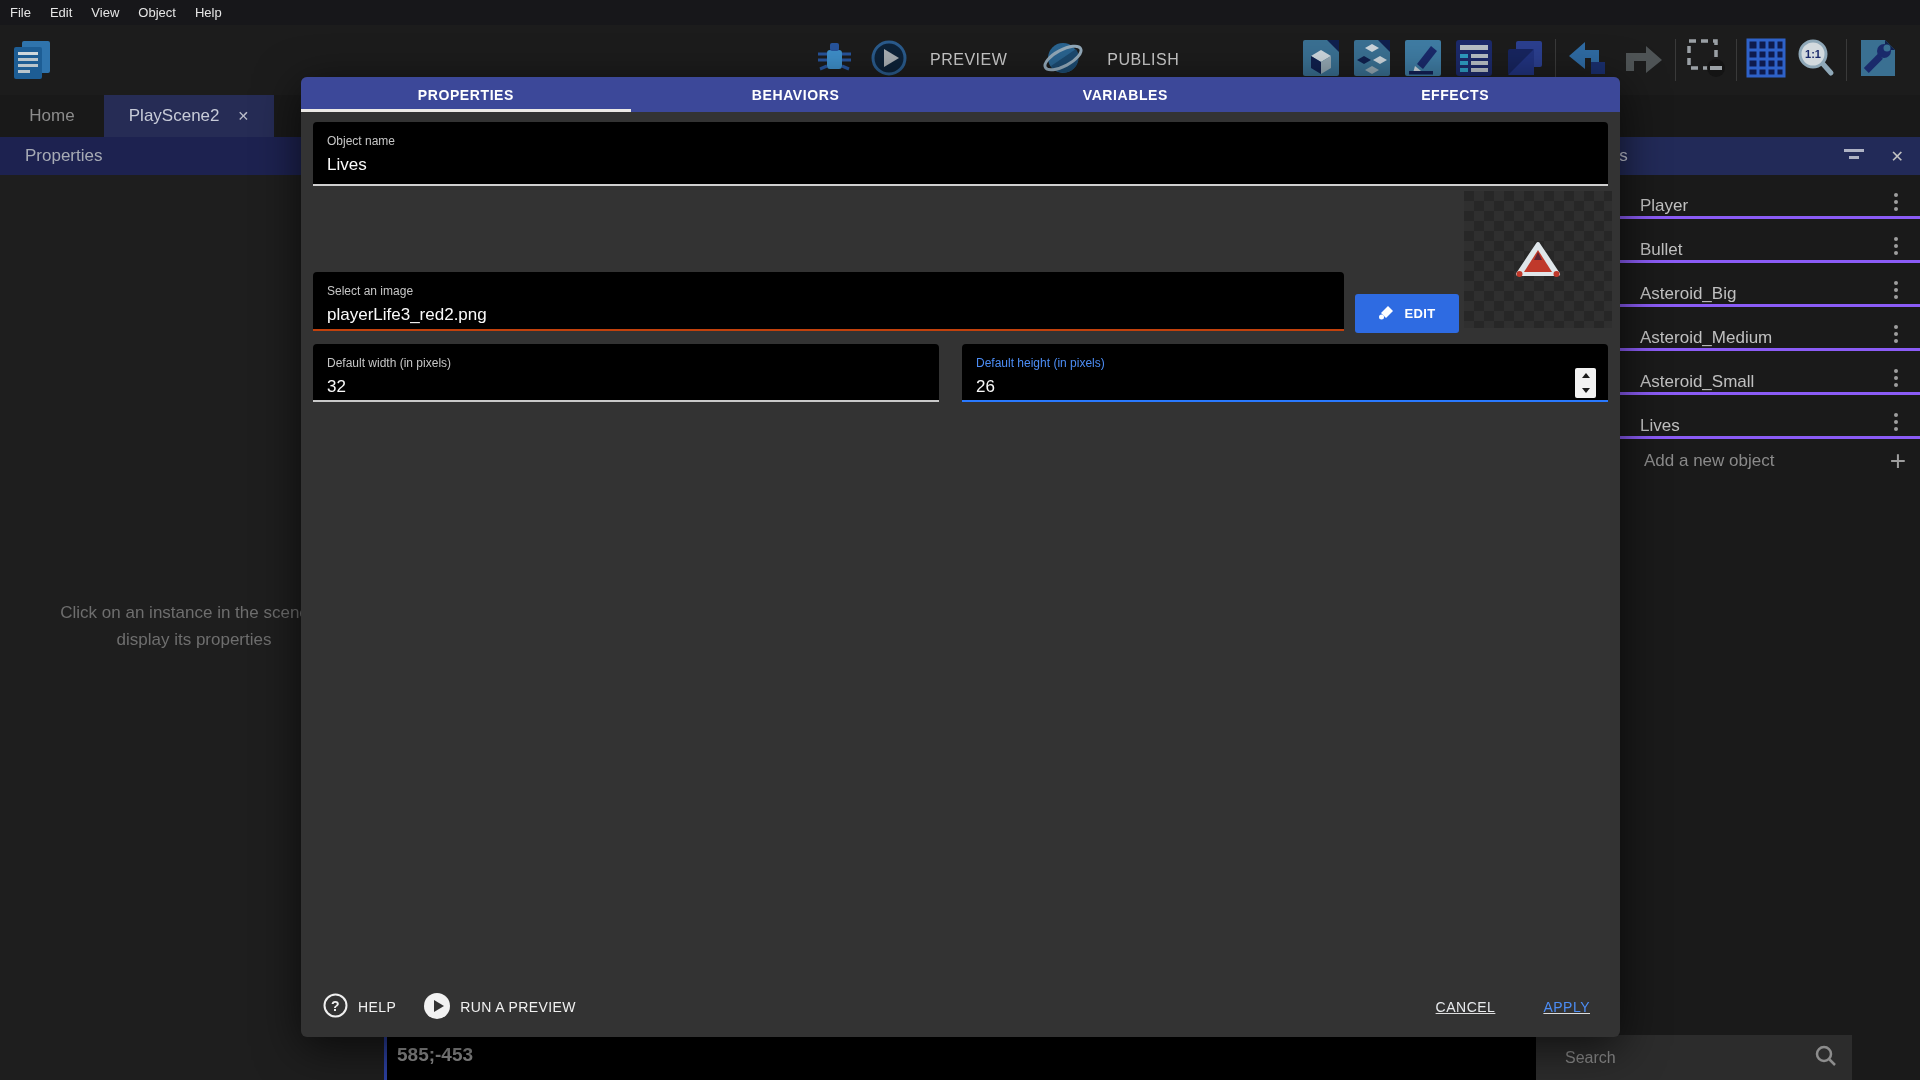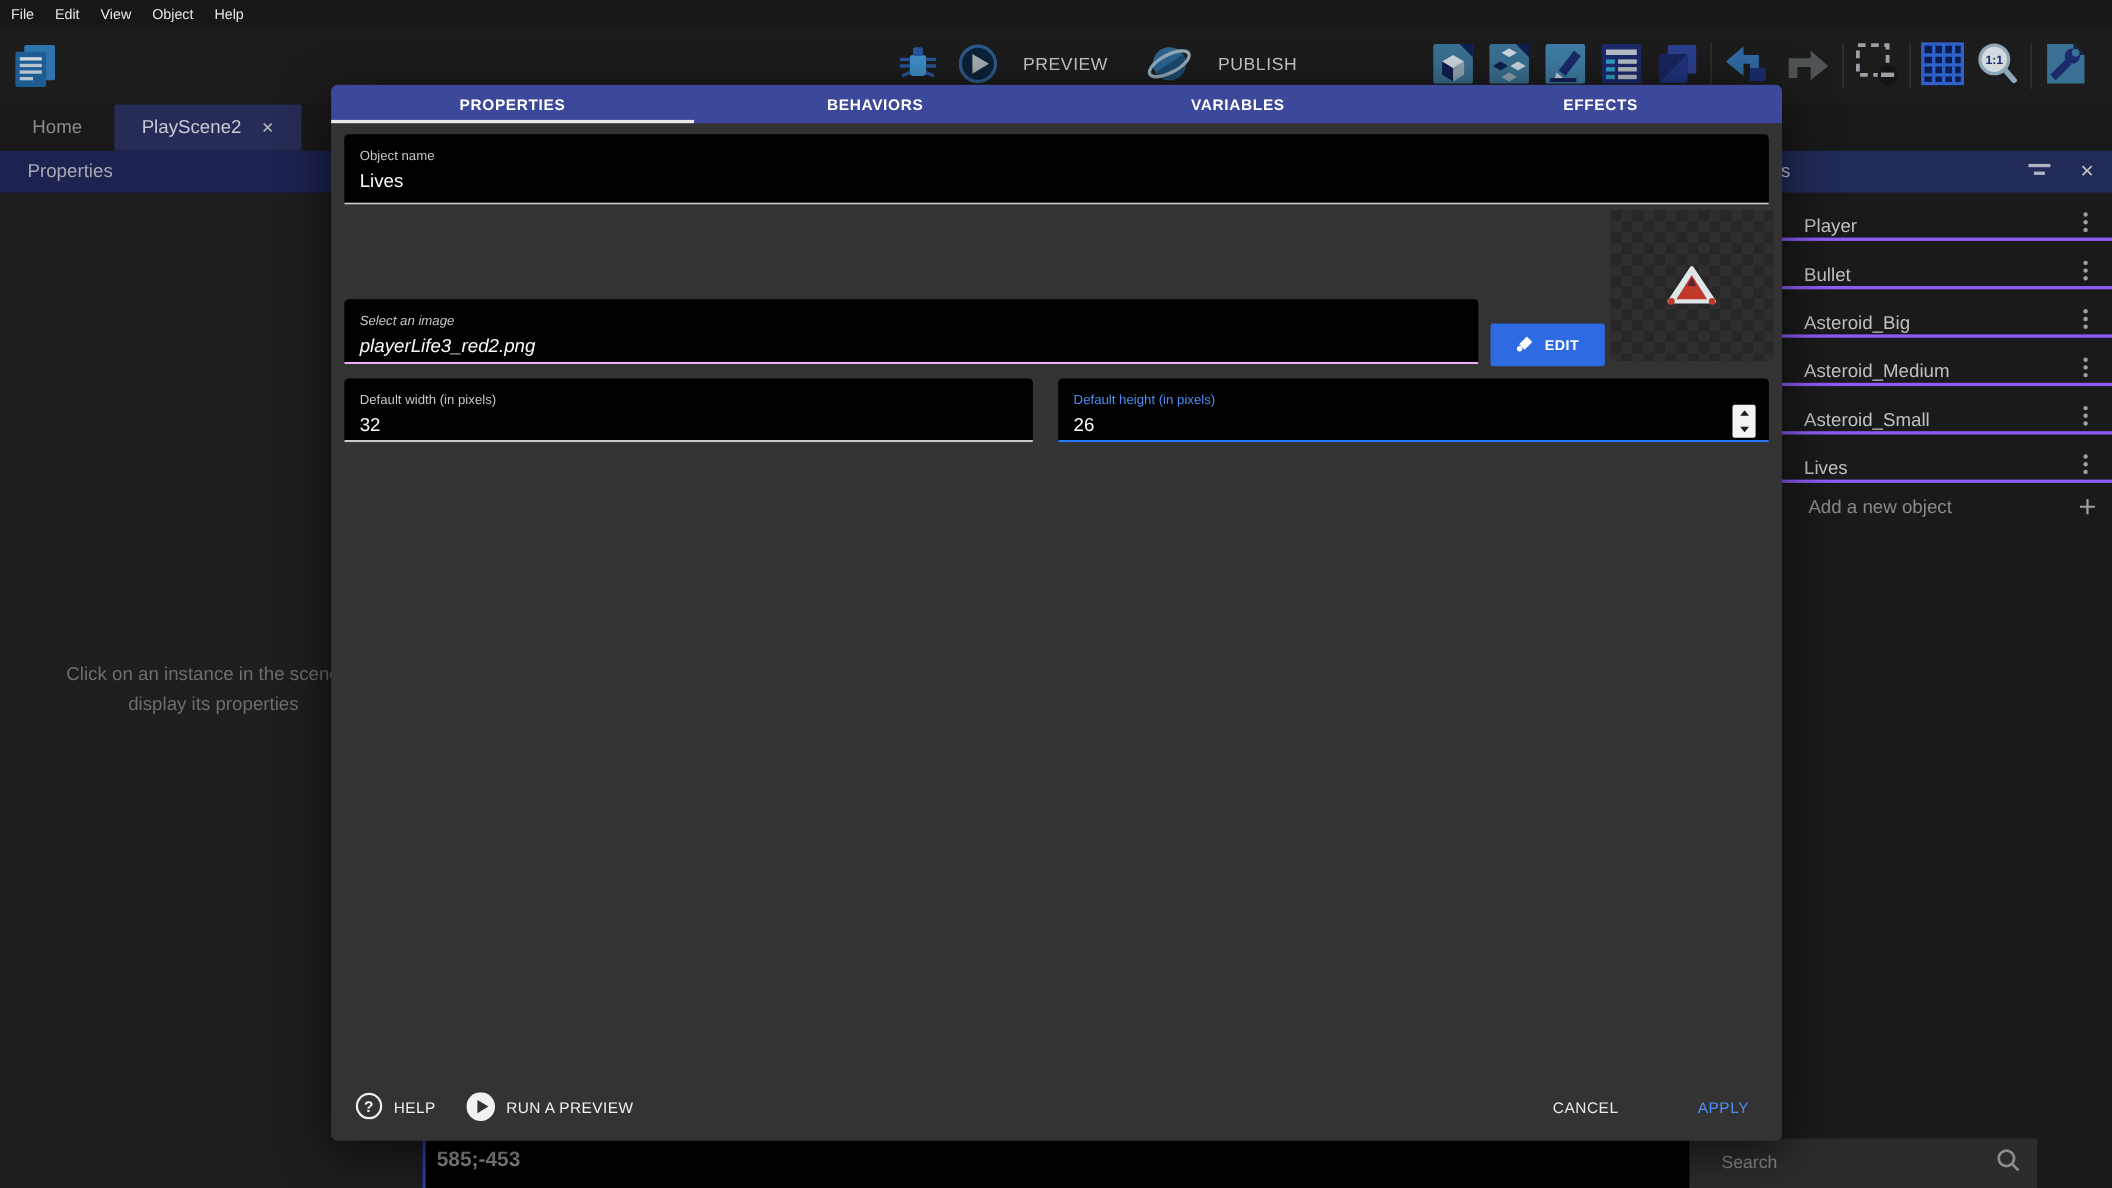--- a/index.html
+++ b/index.html
@@ -58,42 +58,42 @@
   .dialog { position: absolute; left: 301px; top: 77px; width: 1319px; height: 960px; background: #333;
     border-radius: 6px; box-shadow: 0 10px 45px rgba(0,0,0,0.65); z-index: 5; overflow: hidden; }
   .dlg-tabs { position: relative; height: 35px; background: #3c4899; display: flex; }
   .dlg-tab { flex: 1; display: flex; align-items: center; justify-content: center; font-size: 14px; font-weight: bold;
     letter-spacing: 0.6px; color: #fff; cursor: pointer; }
   .dlg-underline { position: absolute; left: 0; bottom: 0; width: 330px; height: 3px; background: #ece9e6; }
   .fld { position: absolute; background: #000000; border-radius: 4px 4px 0 0; cursor: text; }
   .fld .lbl { font-size: 12px; color: #c6c6c6; padding: 12px 0 0 14px; }
   .fld .val { font-size: 17px; color: #fafafa; padding: 7px 0 0 14px; }
   .fld-name   { left: 12px;   top: 45px;  width: 1295px; height: 64px; border-bottom: 2px solid #cfcfcf; }
-  .fld-image  { left: 12px;   top: 195px; width: 1031px; height: 59px; border-bottom: 2px solid #f0abfc; font-style: italic; }
+  .fld-image  { left: 12px;   top: 195px; width: 1031px; height: 59px; border-bottom: 2px solid #c2410c; }
   .fld-width  { left: 12px;   top: 267px; width: 626px;  height: 58px; border-bottom: 2px solid #c9c9c9; }
   .fld-height { left: 661px;  top: 267px; width: 646px;  height: 58px; border-bottom: 2px solid #2979ff; }
   .fld-height .lbl { color: #4c8df5; }
   .btn-edit { position: absolute; left: 1054px; top: 217px; width: 104px; height: 39px; background: #2e6be2; border-radius: 3px;
     display: flex; align-items: center; justify-content: center; gap: 9px; color: #fff; font-size: 13px; font-weight: bold;
     letter-spacing: 0.4px; cursor: pointer; }
   .thumb { position: absolute; left: 1163px; top: 114px; width: 148px; height: 137px; background-color: #272727;
     background-image:
       linear-gradient(45deg, #2f2f2f 25%, transparent 25%, transparent 75%, #2f2f2f 75%),
       linear-gradient(45deg, #2f2f2f 25%, transparent 25%, transparent 75%, #2f2f2f 75%);
     background-size: 20px 20px; background-position: 0 0, 10px 10px; }
   .thumb svg { position: absolute; left: 51px; top: 50px; }
   .spin { position: absolute; right: 12px; top: 24px; width: 21px; height: 30px; background: #f2f2f2; border-radius: 2px;
     display: flex; flex-direction: column; overflow: hidden; }
   .spin-btn { flex: 1; display: flex; align-items: center; justify-content: center; cursor: pointer; }
   .tri-up { width: 0; height: 0; border-left: 4px solid transparent; border-right: 4px solid transparent; border-bottom: 5px solid #1c1c1c; }
   .tri-dn { width: 0; height: 0; border-left: 4px solid transparent; border-right: 4px solid transparent; border-top: 5px solid #1c1c1c; }
   .dlg-footer { position: absolute; left: 22px; right: 30px; bottom: 14px; height: 32px; display: flex; align-items: center; }
   .foot-item { display: flex; align-items: center; gap: 10px; font-size: 14px; color: #f0f0f0; letter-spacing: 0.4px; cursor: pointer; }
   .foot-item + .foot-item { margin-left: 28px; }
-  .foot-right { margin-left: auto; display: flex; align-items: center; gap: 72px; }
+  .foot-right { margin-left: auto; display: flex; align-items: center; gap: 48px; text-decoration: underline; }
   .btn-cancel { font-size: 14px; color: #e8eaed; letter-spacing: 0.5px; cursor: pointer; }
   .btn-apply { font-size: 14px; color: #4c8df5; letter-spacing: 0.5px; cursor: pointer; }
 </style>
 </head>
 <body>
 
 <div class="menubar">
   <span>File</span>
   <span>Edit</span>
   <span>View</span>

